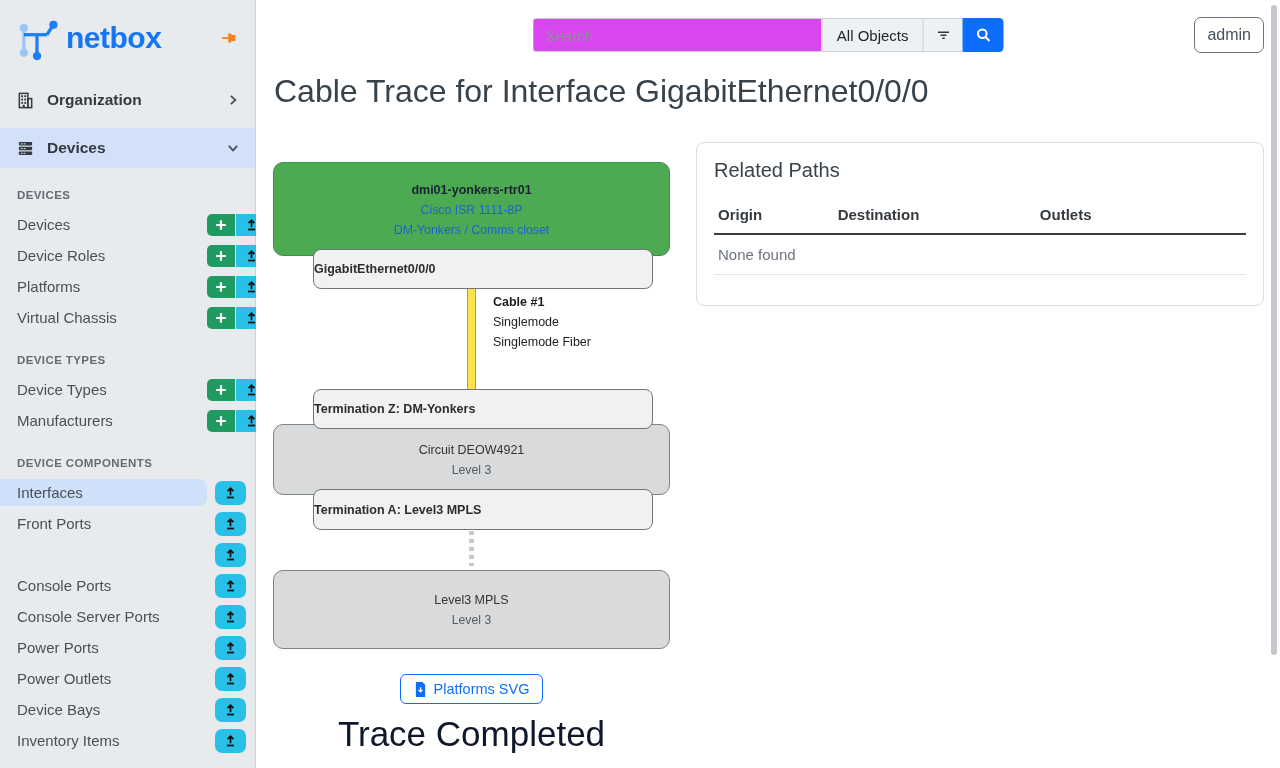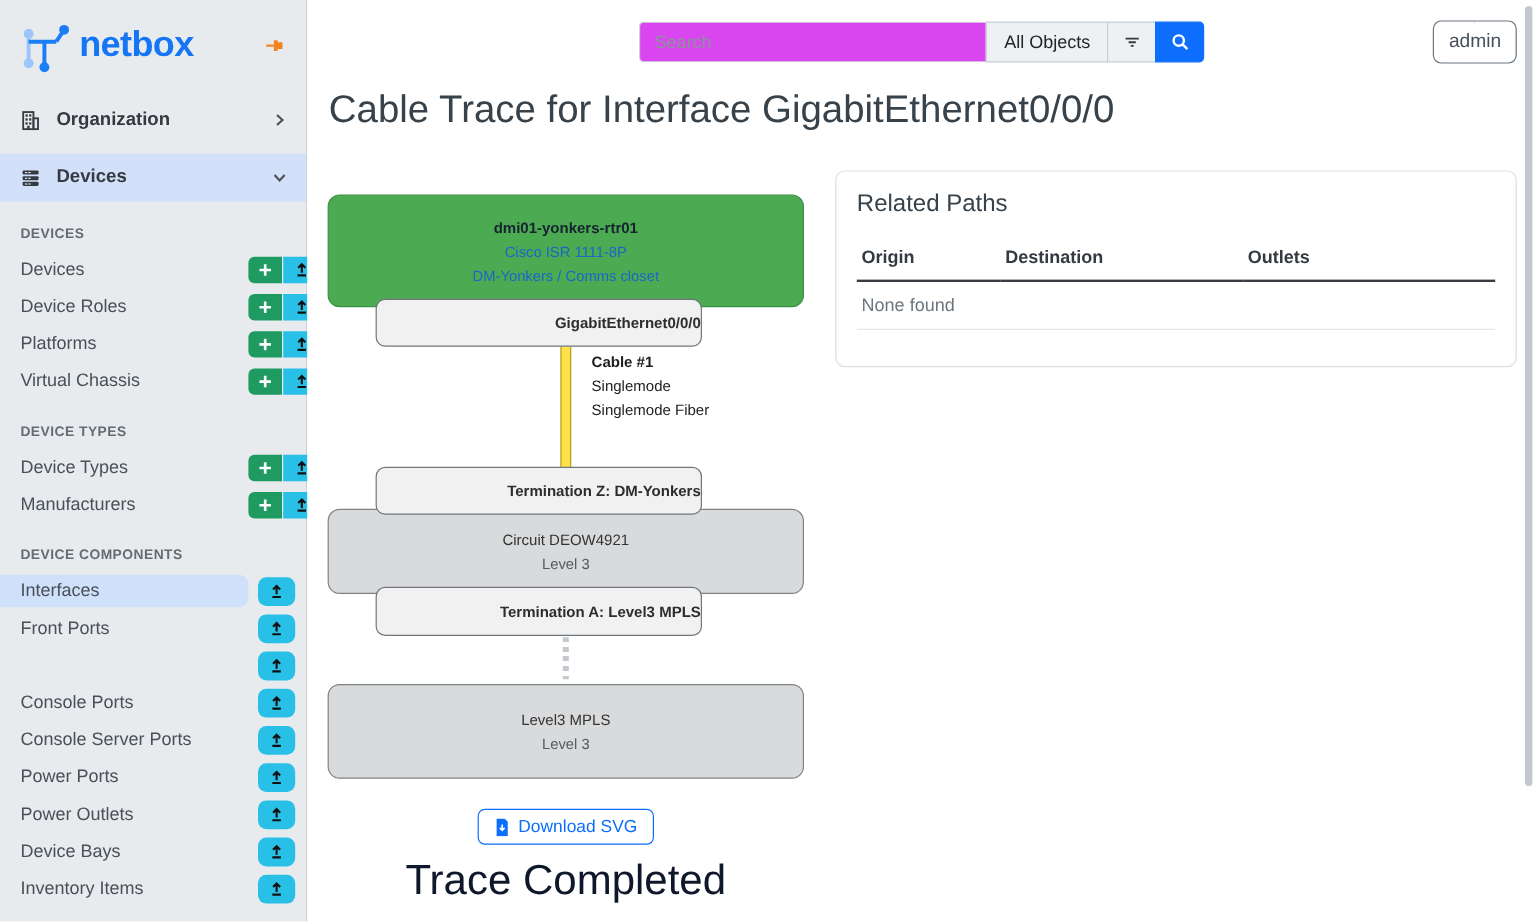--- a/index.html
+++ b/index.html
@@ -43,21 +43,21 @@
   .page-title { font-size:32px; font-weight:400; color:#37424a; margin:4px 0 0 18px; line-height:1.1; }
 
   .content-row { display:flex; align-items:flex-start; padding:0 16px 0 17px; margin-top:33px; gap:26px; }
 
   
   .trace-col { flex:0 0 397px; position:relative; height:620px; margin-top:20px; }
   .tbox { position:absolute; text-align:center; }
   .device-box { left:0; right:0; top:0; height:94px; background:#4cab52; border:1px solid #3c9145; border-radius:10px; padding-top:17px; z-index:1; }
   .device-name { font-size:12.5px; font-weight:700; color:#17242f; line-height:20px; }
   .device-link { font-size:12.3px; color:#1a66c9; line-height:20px; }
-  .small-box { left:40px; width:272px; height:40px; background:#f1f1f2; border:1px solid #70767c; border-radius:8px; display:flex; align-items:center; justify-content:flex-end; font-size:12.5px; font-weight:700; color:#2d2d2d; z-index:3; }
+  .small-box { left:40px; width:340px; height:40px; background:#f1f1f2; border:1px solid #70767c; border-radius:8px; display:flex; align-items:center; justify-content:flex-start; font-size:12.5px; font-weight:700; color:#2d2d2d; z-index:3; }
   .iface-box { top:87px; }
   .cable-line { position:absolute; left:194px; width:9px; top:127px; height:101px; background:#ffe14d; border-left:1.5px solid #b7a125; border-right:1.5px solid #b7a125; z-index:2; }
   .cable-labels { position:absolute; left:220px; top:130px; text-align:left; z-index:2; }
   .cable-labels .cl { font-size:12.5px; color:#1d1d1d; line-height:20px; }
   .cable-labels .cl.bold { font-weight:700; }
   .termz-box { top:227px; }
   .big-gray { left:0; right:0; background:#d9dadb; border:1px solid #7e8386; border-radius:10px; z-index:1; }
   .circuit-box { top:262px; height:71px; padding-top:15px; }
   .gray-title { font-size:12.5px; font-weight:400; color:#333; line-height:20px; }
   .gray-sub { font-size:12.3px; color:#555b60; line-height:20px; }
@@ -451,21 +451,21 @@
         <div class="gray-title">Level3 MPLS</div>
         <div class="gray-sub">Level 3</div>
       </div>
 
       <div class="dl-wrap">
         <button class="dl-btn">
           <svg width="13" height="15" viewBox="0 0 14 16">
               <path fill="#0d6efd" d="M2,0 h7 l3,3 v13 h-10 z"></path>
               <path d="M7,5.5 v5 M4.8,8.4 L7,10.6 L9.2,8.4" stroke="#fff" stroke-width="1.4" fill="none"></path>
             </svg>
-          <span>Download SVG</span>
+          <span>Platforms SVG</span>
         </button>
       </div>
 
       <div class="trace-status">Trace Completed</div>
     </div>
 
     <section class="card">
       <h2 class="card-title">Related Paths</h2>
       <table class="rp-table">
         <thead>

